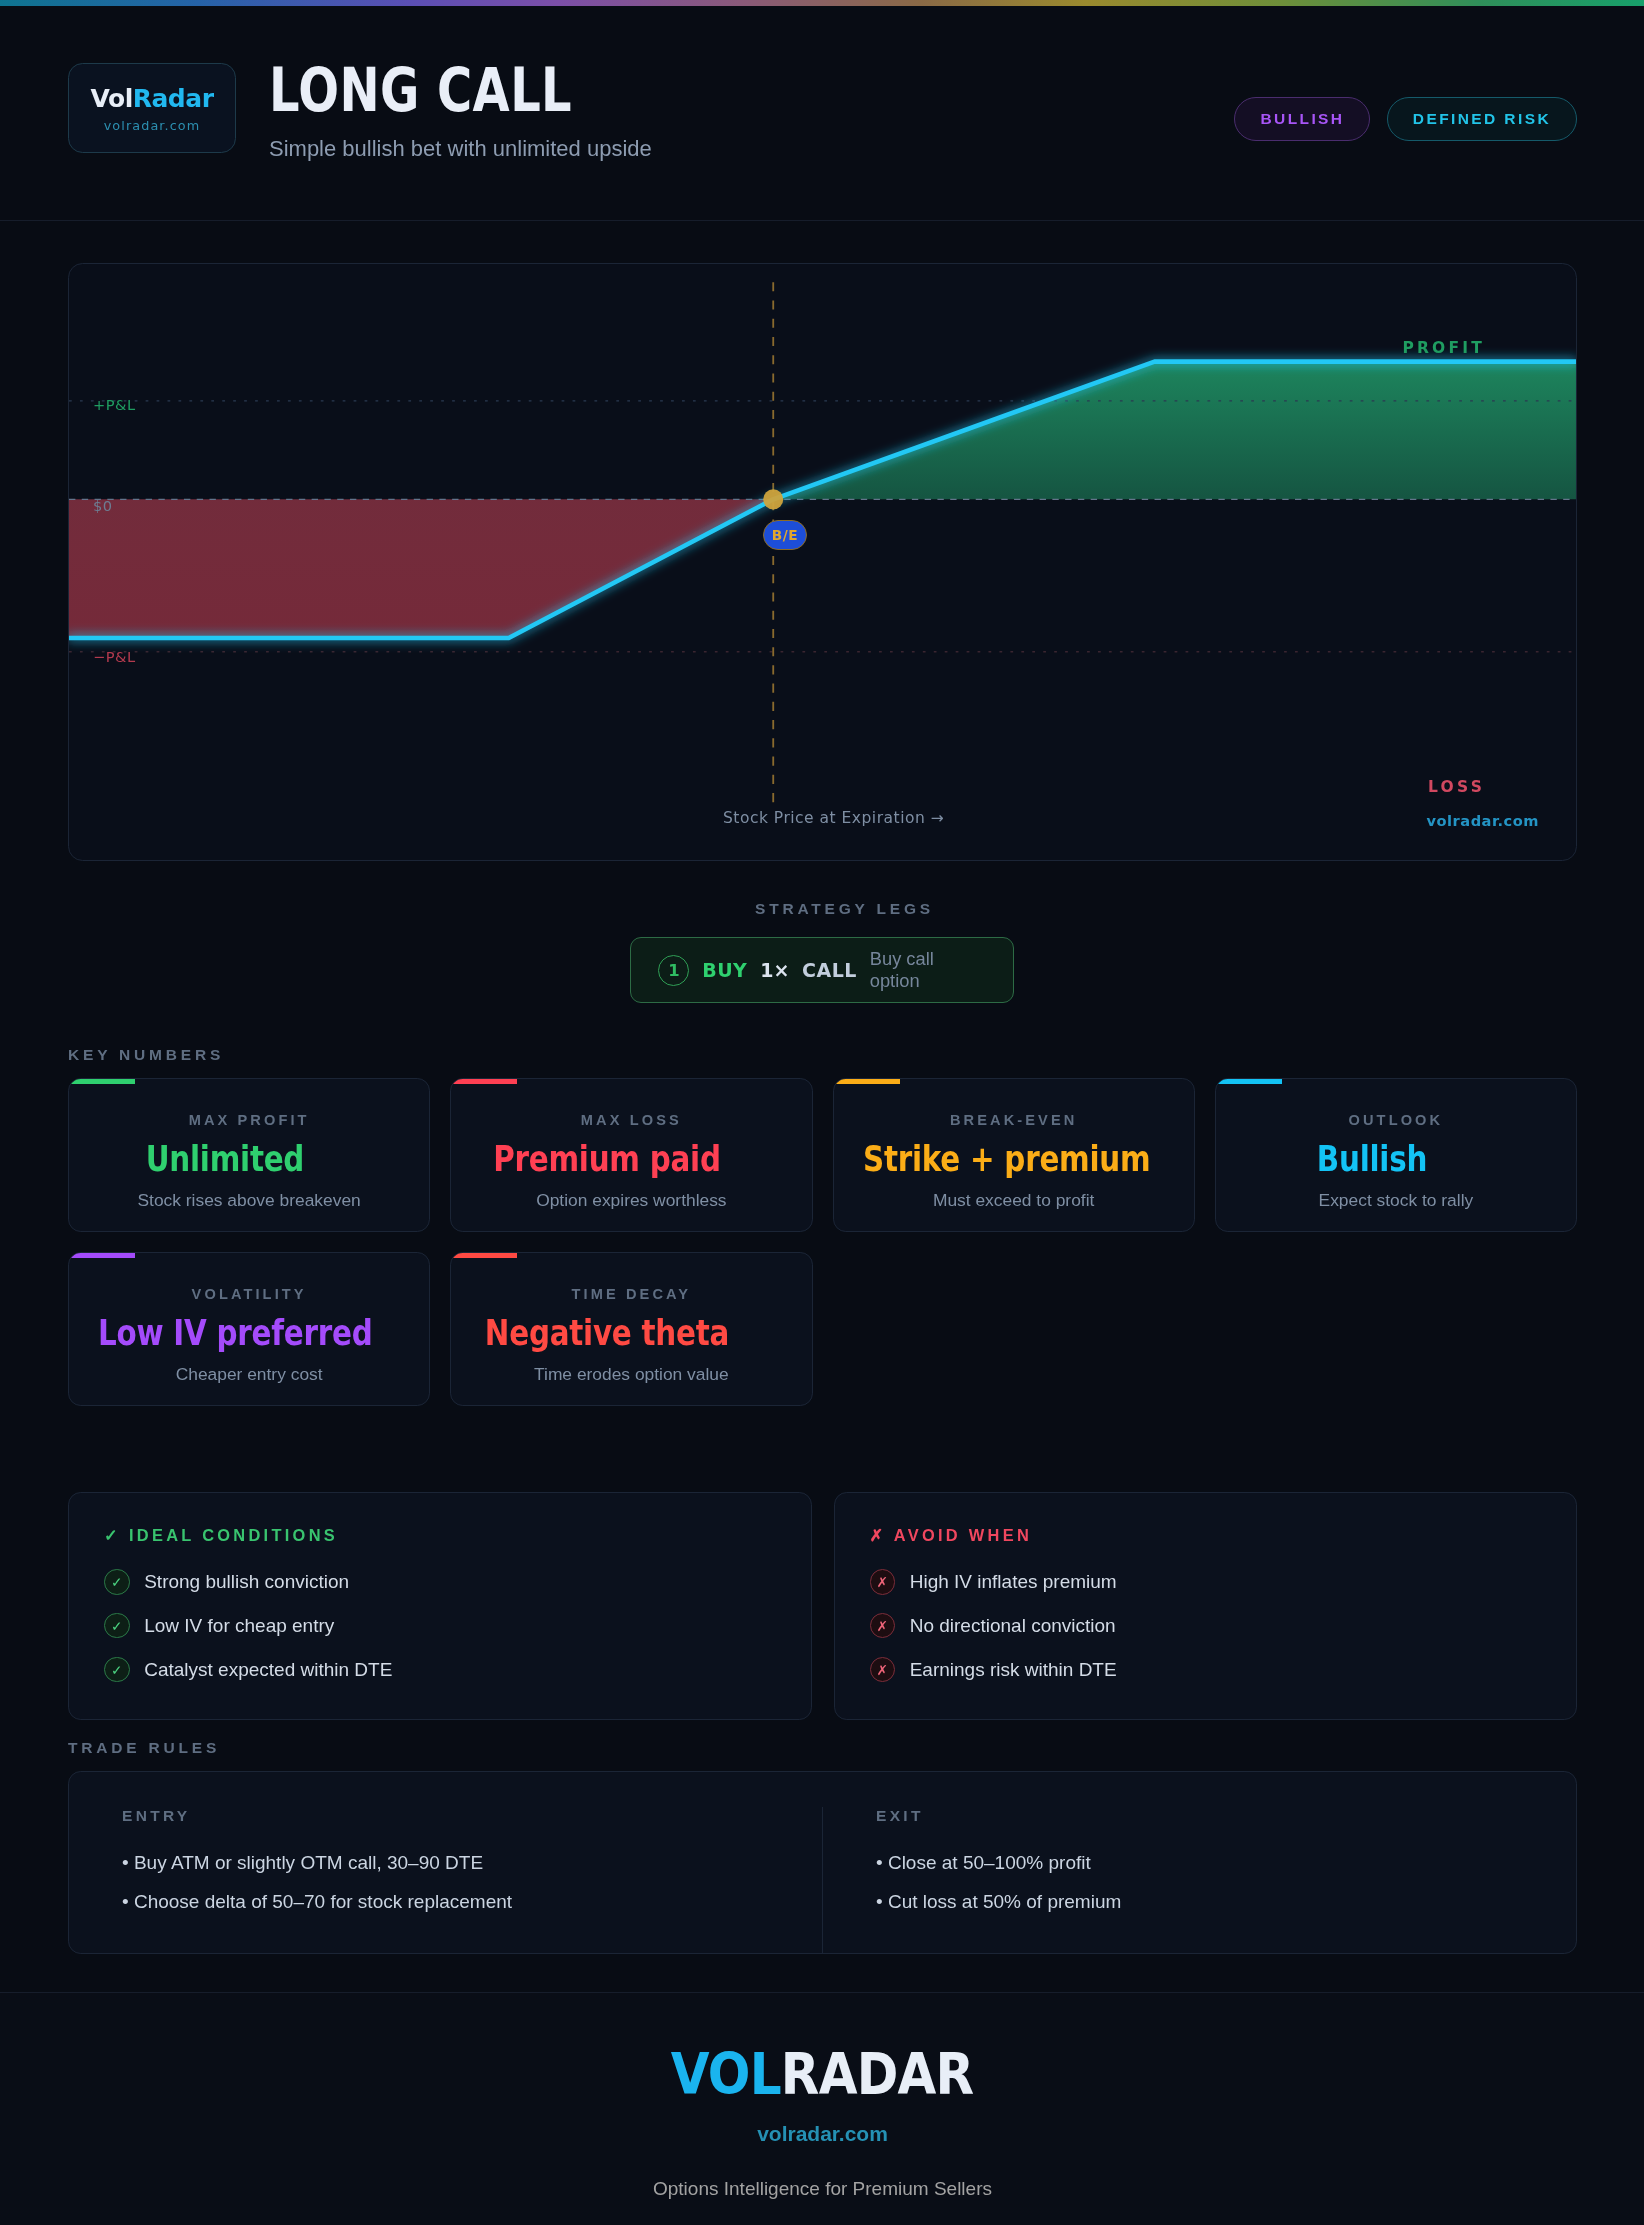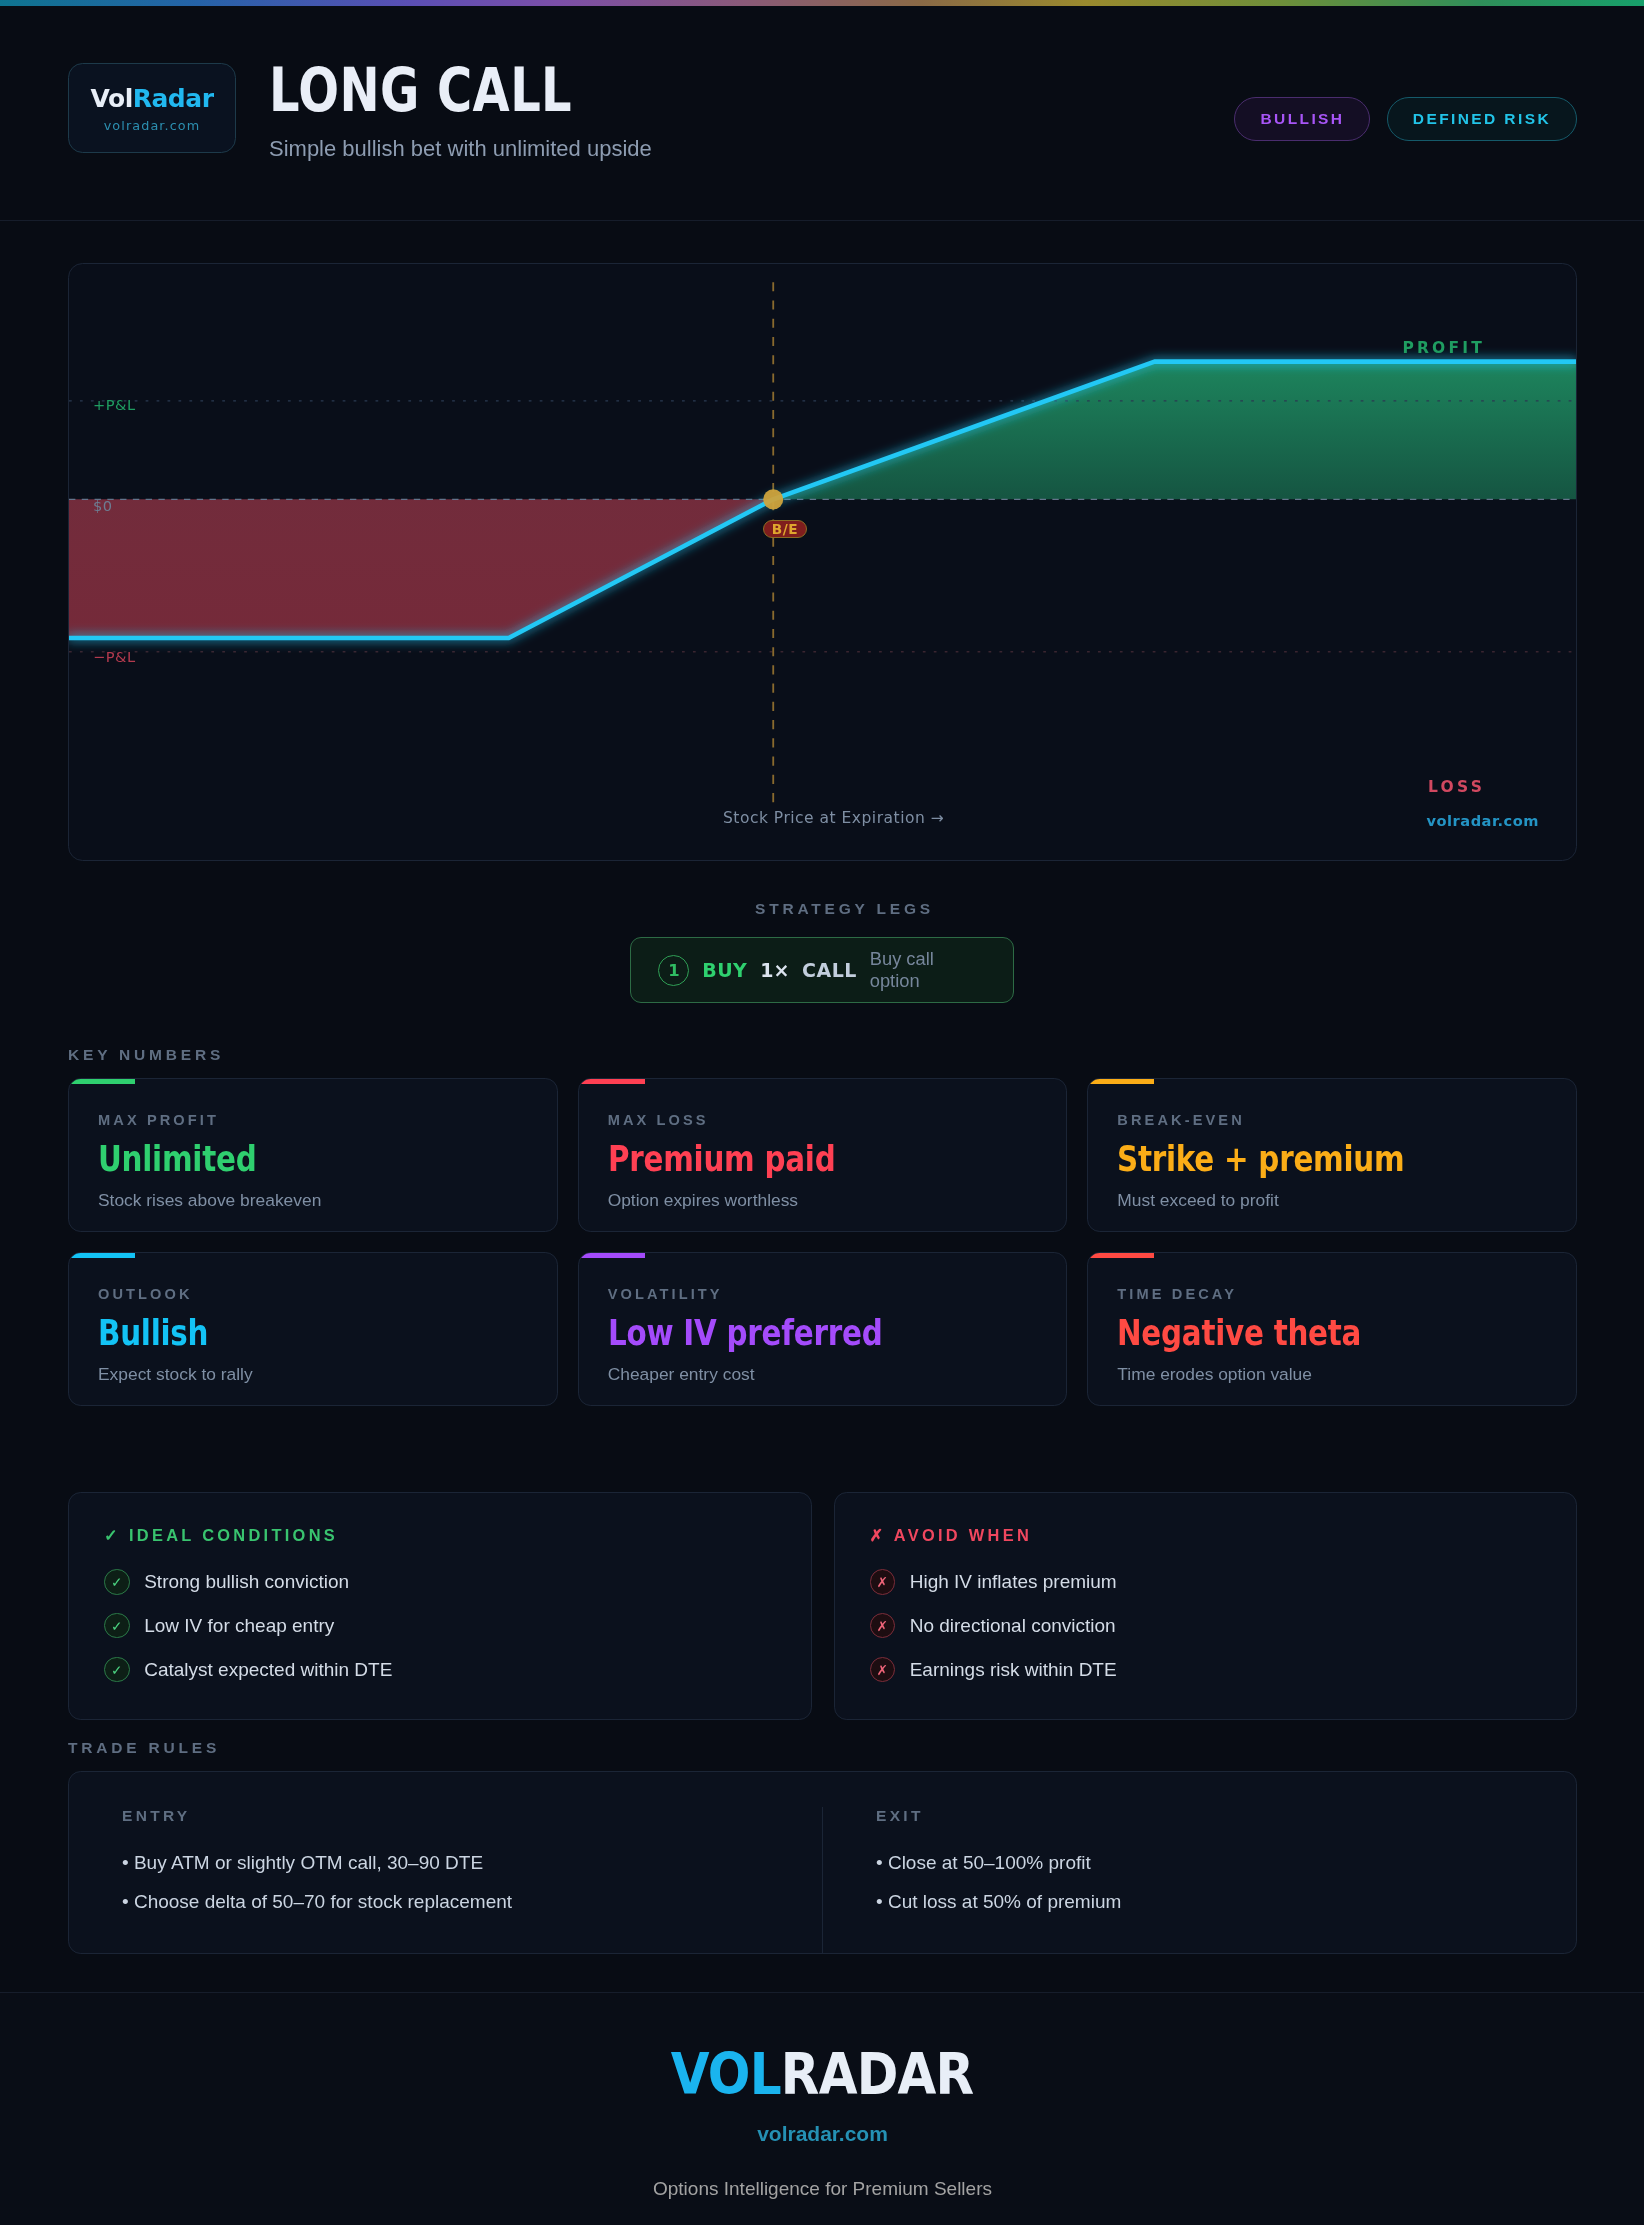--- a/index.html
+++ b/index.html
@@ -112,24 +112,24 @@
   }
   .lab-pl-pos { left: 24px; top: 132px; font-size: 14.6px; color: #1f9d61; }
   .lab-zero   { left: 24px; top: 233px; font-size: 14.6px; color: #6d7d92; }
   .lab-pl-neg { left: 24px; top: 384px; font-size: 14.6px; color: #b33a4e; }
   .lab-profit { right: 91px; top: 75px; font-size: 15.5px; font-weight:700; letter-spacing: 3.2px; color: #1f9d61; }
   .lab-loss   { right: 91px; top: 514px; font-size: 15.5px; font-weight:700; letter-spacing: 3.2px; color: #d14860; }
   .lab-wm     { right: 37px; top: 548px; font-size: 14.6px; font-weight:700; color: #2494c4; }
   .lab-xaxis  { left: 654px; top: 545px; font-size: 15.5px; color: #7e8ea3; text-align: center; }
   .be-pill {
     position: absolute; left: 694px; top: 256px;
-    width: 44px; height: 18px;
+    width: 44px; height: 30px;
     border: 0.9px solid #8c6b23;
     border-radius: 15.5px;
-    background: #7f1d1d;
+    background: #1d4ed8;
     display: flex; align-items: center; justify-content: center;
     font-family: "DejaVu Sans", sans-serif;
     font-size: 13.7px; font-weight: 700; letter-spacing: 0.5px;
     color: #e0a62e;
   }
 
   
   .sec-label {
     position: absolute;
     font-size: 15.5px; font-weight: 700;
@@ -160,22 +160,23 @@
   .leg-qty  { font-family:"DejaVu Sans",sans-serif; font-size: 19px; font-weight: 700; color: #dbe3ee; }
   .leg-type { font-family:"DejaVu Sans",sans-serif; font-size: 19px; font-weight: 700; color: #c3cedd; letter-spacing: 0.5px;}
   .leg-desc { font-size: 18.3px; color: #76869b; }
 
   
   .keynum-label { left: 68px; top: 1046px; }
   .kn-grid {
     position: absolute; left: 68px; top: 1078px;
     width: 1509px;
     display: grid;
-    grid-template-columns: repeat(3, 1fr);
+    grid-template-columns: repeat(4, 1fr);
     gap: 20px 20px;
+    text-align: center;
   }
   .kn-card {
     position: relative;
     height: 154px;
     border: 0.9px solid #1b2536;
     border-radius: 12.8px;
     background: #0b111d;
     padding: 33px 29px 0 29px;
     overflow: hidden;
   }

